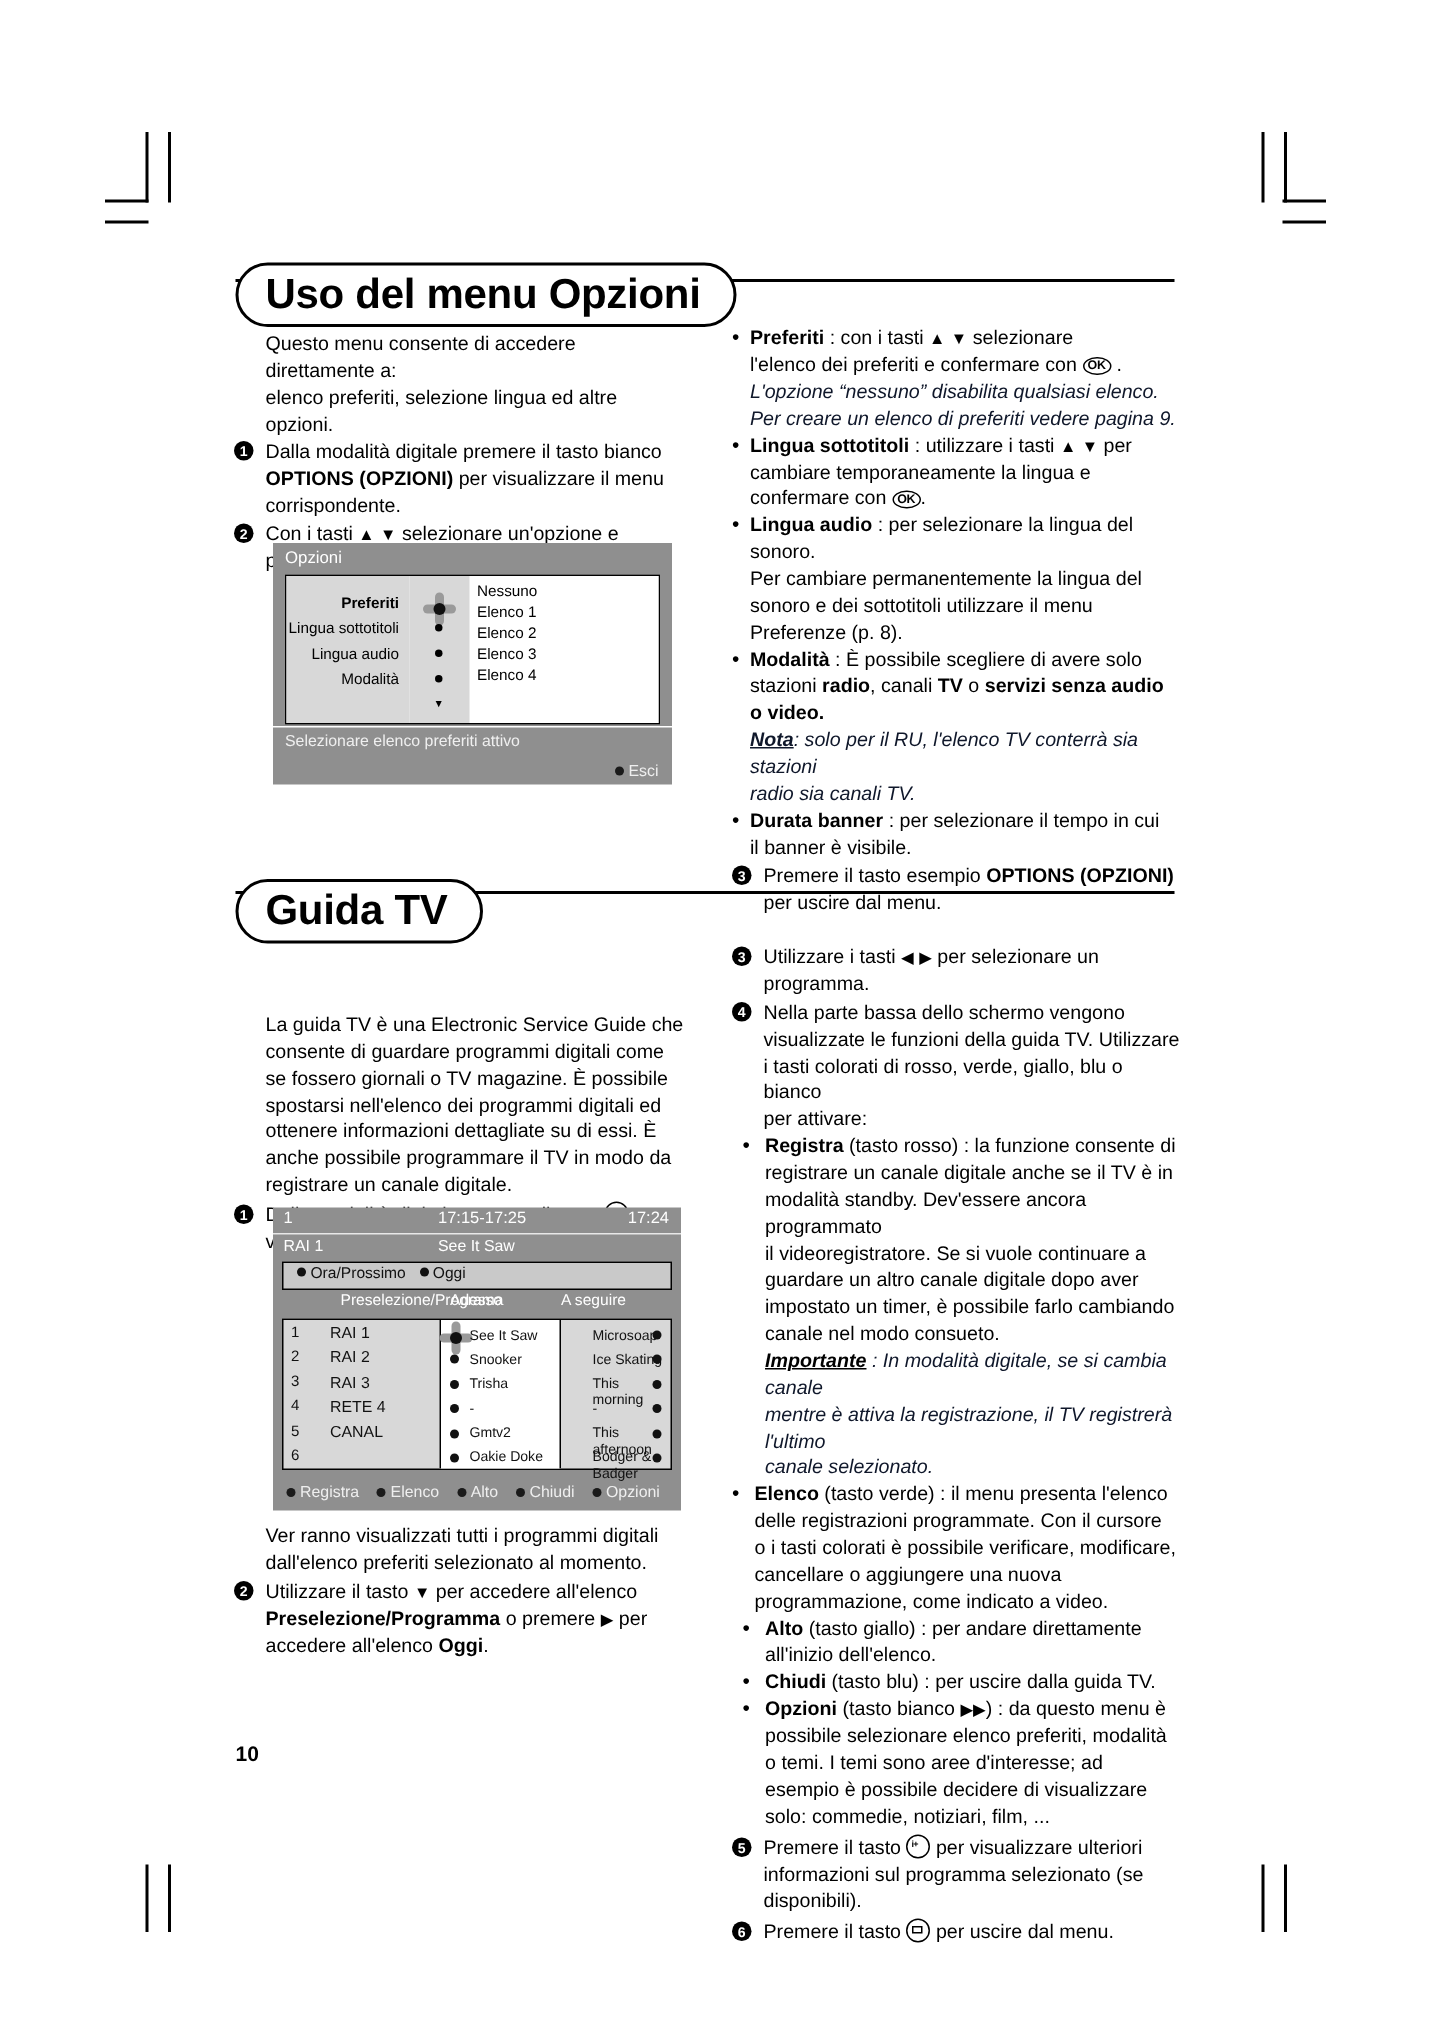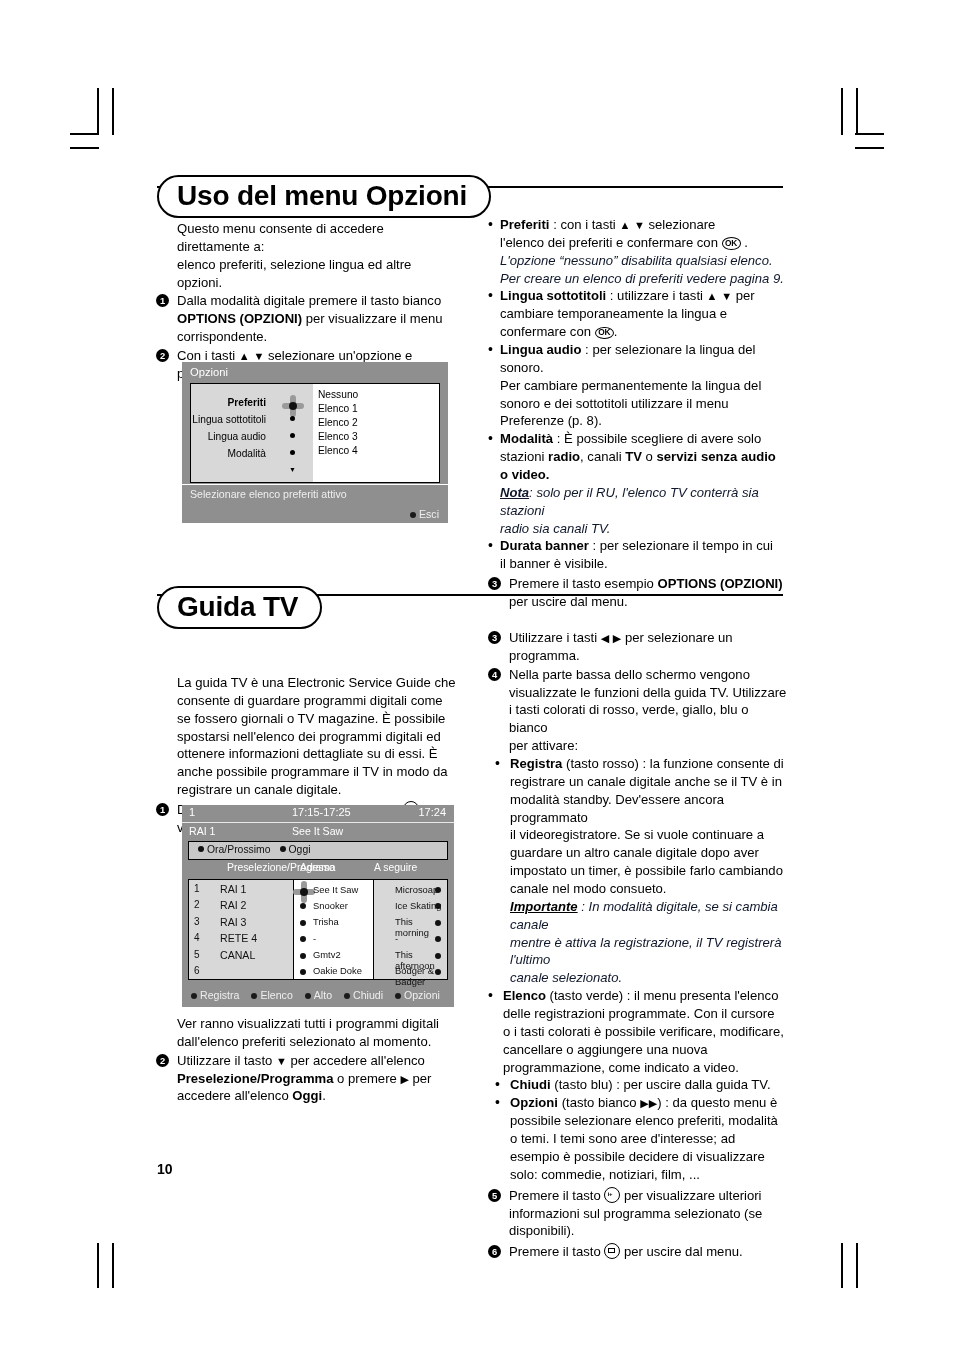--- a/index.html
+++ b/index.html
@@ -410,20 +410,24 @@
     </div>
 
     <div class="p bullet" style="padding-left:16px;">
       <span class="b">Elenco</span><span> (tasto verde) : il menu presenta l'elenco</span><br>
       <span>delle registrazioni programmate. Con il cursore</span><br>
       <span>o i tasti colorati è possibile verificare, modificare,</span><br>
       <span>cancellare o aggiungere una nuova</span><br>
       <span>programmazione, come indicato a video.</span>
     </div>
 
+    <div class="p bullet2">
+      <span class="b">Alto</span><span> (tasto giallo) : per andare direttamente</span><br>
+      <span>all'inizio dell'elenco.</span>
+    </div>
 
     <div class="p bullet2">
       <span class="b">Chiudi</span><span> (tasto blu) : per uscire dalla guida TV.</span>
     </div>
 
     <div class="p bullet2">
       <span class="b">Opzioni</span><span> (tasto bianco </span><span class="arre">▶▶</span><span>) : da questo menu è</span><br>
       <span>possibile selezionare elenco preferiti, modalità</span><br>
       <span>o temi. I temi sono aree d'interesse; ad</span><br>
       <span>esempio è possibile decidere di visualizzare</span><br>

